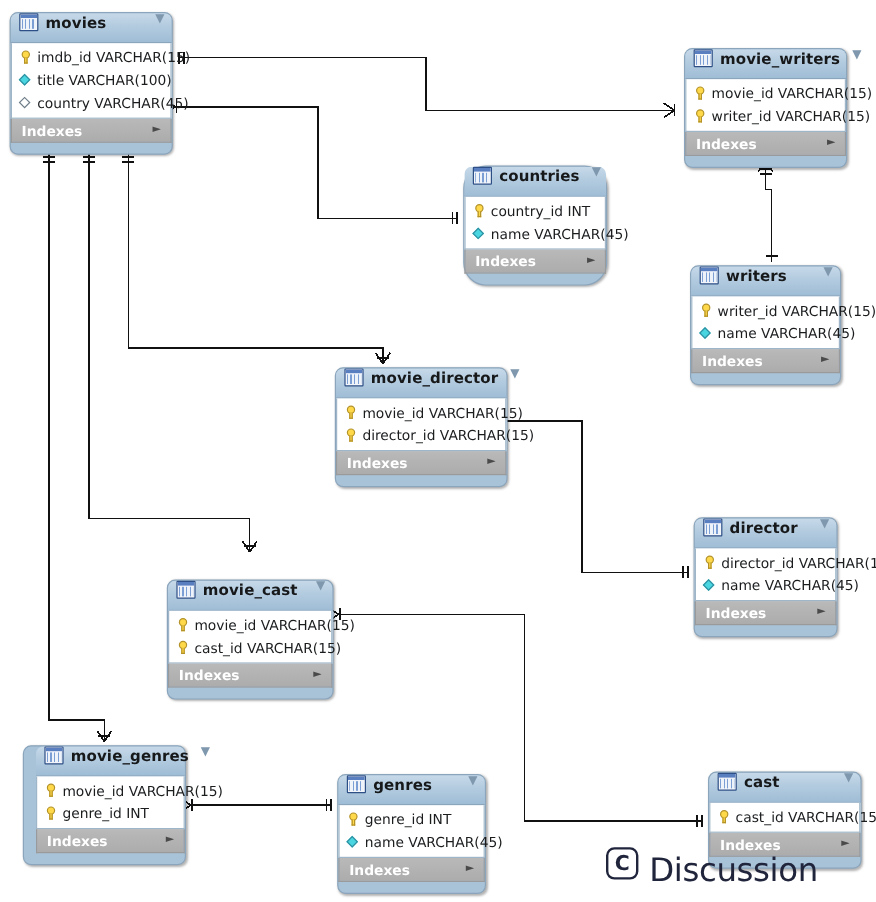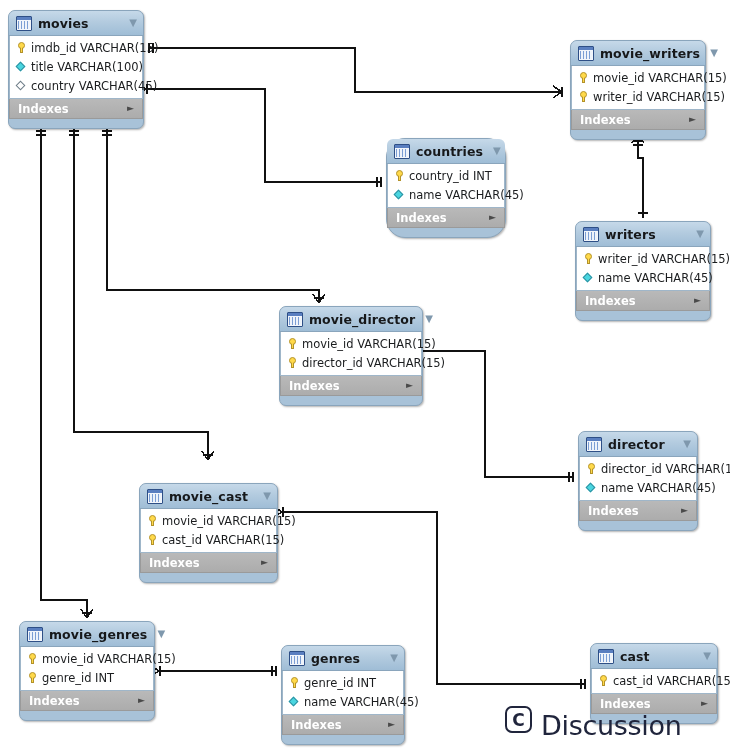--- a/index.html
+++ b/index.html
@@ -29,21 +29,20 @@
     border-radius: 7px;
     background: #a8c2d8;
     border: 1px solid #8aa5bc;
     box-shadow: 1px 1px 2px rgba(0,0,0,0.30);
     padding-bottom: 9px;
     z-index: 5;
   }
   .tbl-head {
     height: 24px;
     display: flex;
-    align-items: center;
     padding: 0 6px 0 7px;
     border-radius: 6px 6px 0 0;
     background: linear-gradient(to bottom, #c6d9e9 0%, #b3cbdf 45%, #9fbdd6 100%);
     border-bottom: 1px solid #8aa5bc;
   }
   .tbl-ico {
     width: 14px; height: 13px;
     flex: 0 0 14px;
     border: 1px solid #2e4f86;
     background: #f2f6fb;
@@ -359,21 +358,21 @@
           <div class="col">
             <span class="col-ico ico-dia-fill"></span>
             <span class="col-txt">name VARCHAR(45)</span>
           </div>
         </div>
         <div class="tbl-idx">
           <span class="tbl-idx-label">Indexes</span>
           <span class="tbl-idx-caret">►</span>
         </div>
       </div>
-      <div class="tbl" style="left: 575px; top: 221px; width: 136px;">
+      <div class="tbl" style="left: 575px; top: 221px; width: 126px;">
         <div class="tbl-head">
           <span class="tbl-ico"></span>
           <span class="tbl-name">writers</span>
           <span class="tbl-caret">▼</span>
         </div>
         <div class="tbl-cols">
           <div class="col">
             <span class="col-ico ico-key"></span>
             <span class="col-txt">writer_id VARCHAR(15)</span>
           </div>
@@ -443,21 +442,21 @@
           <div class="col">
             <span class="col-ico ico-key"></span>
             <span class="col-txt">cast_id VARCHAR(15)</span>
           </div>
         </div>
         <div class="tbl-idx">
           <span class="tbl-idx-label">Indexes</span>
           <span class="tbl-idx-caret">►</span>
         </div>
       </div>
-      <div class="tbl" style="left: 19px; top: 621px; width: 136px;">
+      <div class="tbl" style="left: 19px; top: 621px; width: 136px; padding-left: 10px;">
         <div class="tbl-head">
           <span class="tbl-ico"></span>
           <span class="tbl-name">movie_genres</span>
           <span class="tbl-caret">▼</span>
         </div>
         <div class="tbl-cols">
           <div class="col">
             <span class="col-ico ico-key"></span>
             <span class="col-txt">movie_id VARCHAR(15)</span>
           </div>

